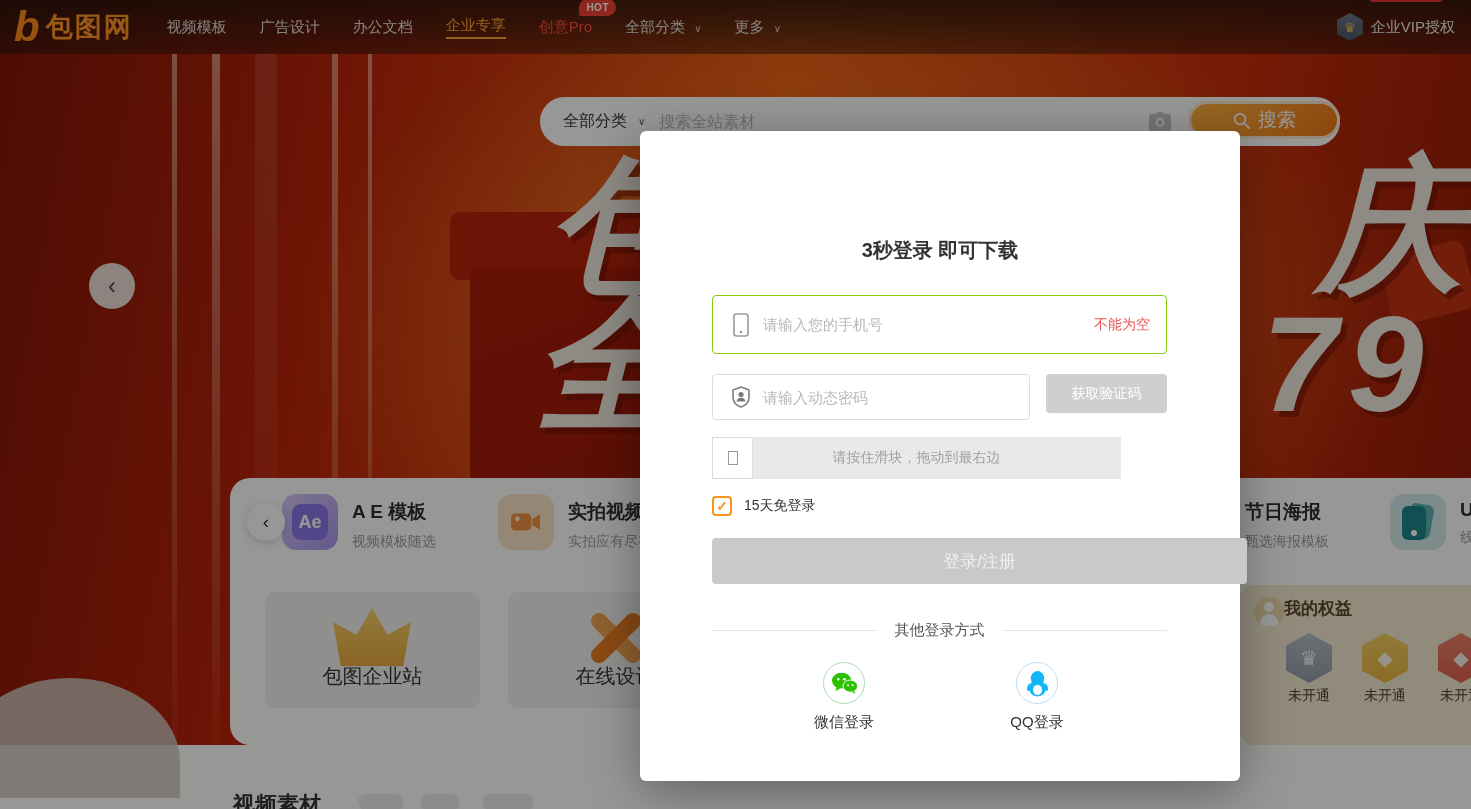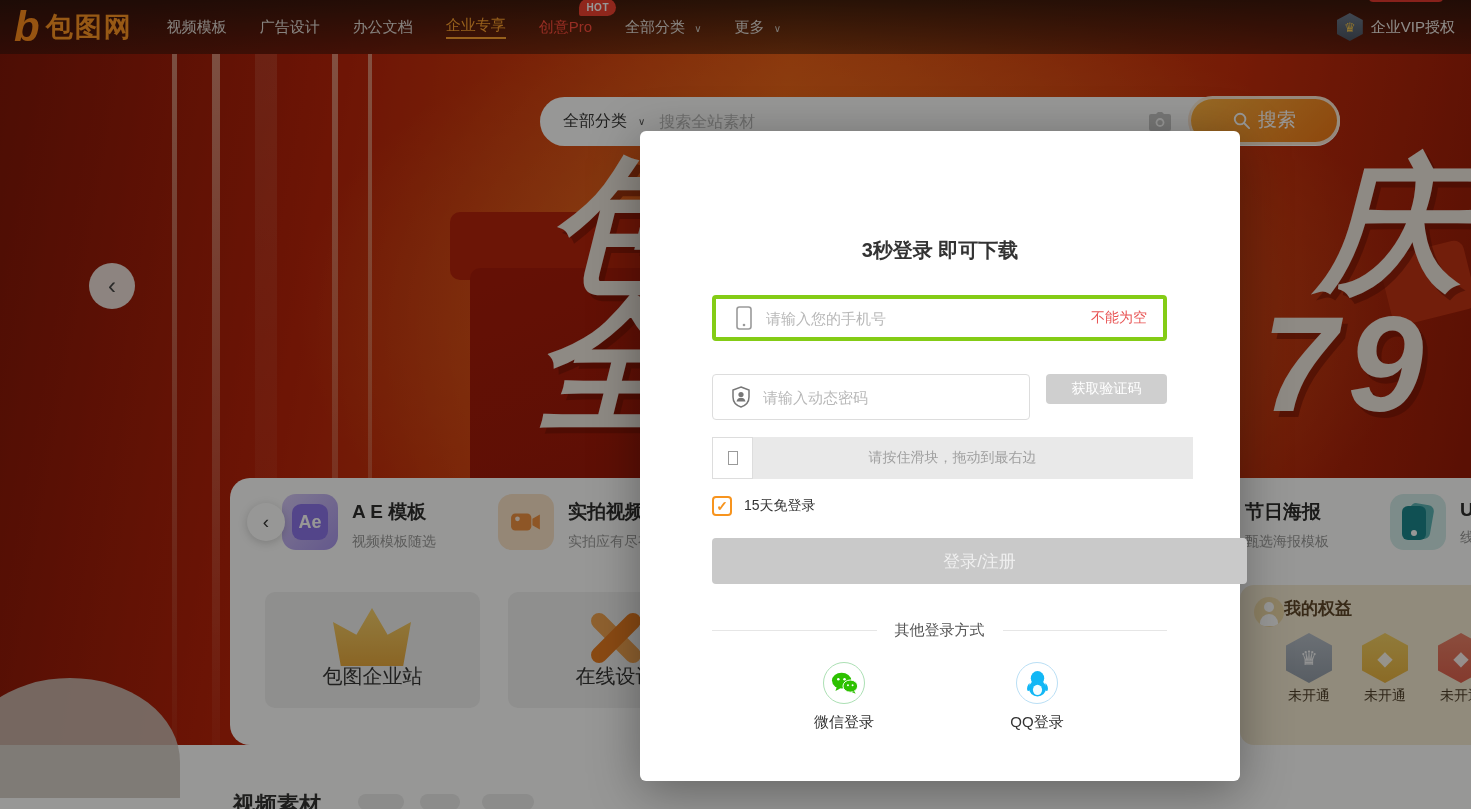--- a/index.html
+++ b/index.html
@@ -52,21 +52,21 @@
     font-size:11px; padding:3px 12px 2px; border-radius:4px; white-space:nowrap; }
 
   
   .search { position:absolute; left:540px; top:97px; width:800px; height:49px; z-index:5;
     display:flex; align-items:center; background:#fff; border-radius:26px; border:3px solid rgba(255,255,255,.8); }
   .search-cat { display:flex; align-items:center; gap:6px; padding:0 14px 0 20px; font-size:16px; color:#333; cursor:pointer; white-space:nowrap; }
   .search-cat .caret{ color:#555; }
   .search-input { flex:1; border:none; outline:none; font-size:16px; color:#333; background:transparent; min-width:0; }
   .search-input::placeholder { color:#b8b8b8; }
   .cam-wrap { margin-right:16px; cursor:pointer; display:flex; }
-  .search-btn { width:152px; height:49px; margin:-3px -3px 0 0; flex:none; border-radius:26px;
+  .search-btn { width:152px; height:38px; margin:-3px -3px 0 0; flex:none; border-radius:26px;
     background:linear-gradient(135deg,#ffb23e,#ee7512); border:3px solid rgba(255,255,255,.8);
     display:flex; align-items:center; justify-content:center; gap:7px; color:#fff; font-size:19px; cursor:pointer; }
 
   .hero-arrow { position:absolute; left:89px; top:263px; width:46px; height:46px; border-radius:50%;
     background:rgba(245,240,235,.92); display:flex; align-items:center; justify-content:center;
     font-size:24px; color:#444; z-index:5; cursor:pointer; }
 
   
   .panel { position:absolute; left:230px; top:478px; width:1241px; height:267px;
     background:#fff; border-radius:20px 0 0 20px; z-index:8; }
@@ -126,30 +126,30 @@
   .backdrop { position:absolute; inset:0; background:rgba(8,6,5,.42); z-index:50; }
   .modal { position:absolute; left:640px; top:131px; width:600px; height:650px; background:#fff;
     border-radius:6px; z-index:100; box-shadow:0 10px 50px rgba(0,0,0,.35); }
   .m-header { position:absolute; left:0; top:0; width:100%; height:70px; background:#f7f7f7;
     border-radius:6px 6px 0 0; text-align:center; }
   .m-logo { display:inline-block; margin-top:11px; font-size:29px; font-weight:800; color:#f68b1f; letter-spacing:.5px; }
   .m-tagline { font-size:11px; color:#8a8a8a; letter-spacing:9px; margin-top:2px; padding-left:9px; }
   .m-close { position:absolute; right:26px; top:21px; font-size:23px; color:#9a9a9a; cursor:pointer; line-height:1; }
   .m-title { position:absolute; left:0; top:106px; width:100%; text-align:center; font-size:20px; font-weight:bold; color:#333; }
   .m-row { position:absolute; display:flex; align-items:center; }
-  .m-phone { left:72px; top:164px; width:455px; height:46px; border:4px solid #84cc16; border-radius:4px; }
+  .m-phone { left:72px; top:164px; width:455px; height:59px; border:1px solid #84cc16; border-radius:4px; }
   .m-phone .fi { margin:0 14px 0 20px; display:flex; }
   .m-input { flex:1; border:none; outline:none; font-size:15px; color:#333; min-width:0; background:transparent; }
   .m-input::placeholder { color:#b8b8b8; }
   .m-error { font-size:14px; color:#e85555; margin-right:16px; white-space:nowrap; }
   .m-code { left:72px; top:243px; width:318px; height:46px; border:1px solid #ddd; border-radius:4px; }
   .m-code .fi { margin:0 12px 0 18px; display:flex; }
-  .m-getcode { position:absolute; left:406px; top:243px; width:121px; height:30px; background:#cfcfcf;
+  .m-getcode { position:absolute; left:406px; top:243px; width:121px; height:39px; background:#cfcfcf;
     color:#fff; font-size:14px; border:none; border-radius:4px; cursor:pointer; }
-  .m-slider { position:absolute; left:72px; top:306px; width:481px; height:42px; background:#e9e9e9;padding-left:31px; }
+  .m-slider { position:absolute; left:72px; top:306px; width:409px; height:42px; background:#e9e9e9;padding-left:31px; }
   .m-slider-text { position:absolute; inset:0; display:flex; align-items:center; justify-content:center;
     font-size:14px; color:#a0a0a0; }
   .m-handle { position:absolute; left:0; top:0; width:41px; height:42px; background:#fff;
     border:1px solid #ddd; display:flex; align-items:center; justify-content:center; cursor:grab; z-index:2; }
   .m-handle i { display:block; width:10px; height:14px; border:1px solid #9a9a9a; }
   .m-check-row { position:absolute; left:72px; top:365px; display:flex; align-items:center; gap:12px; cursor:pointer; }
   .m-checkbox { width:20px; height:20px; border:2px solid #f7941e; border-radius:4px; color:#f7941e;
     font-size:14px; font-weight:bold; display:flex; align-items:center; justify-content:center; }
   .m-check-label { font-size:14px; color:#333; }
   .m-submit { position:absolute; left:72px; top:407px; width:535px; height:46px; background:#c9c9c9;

